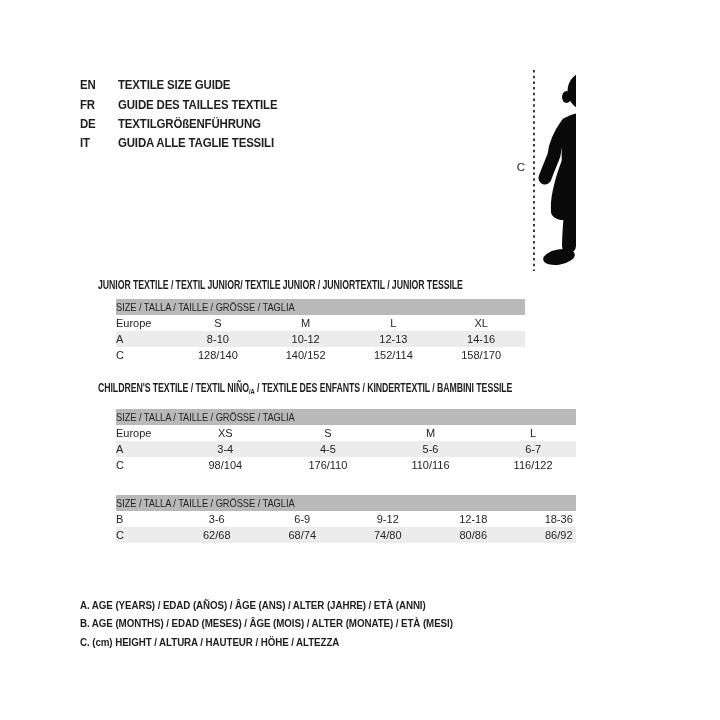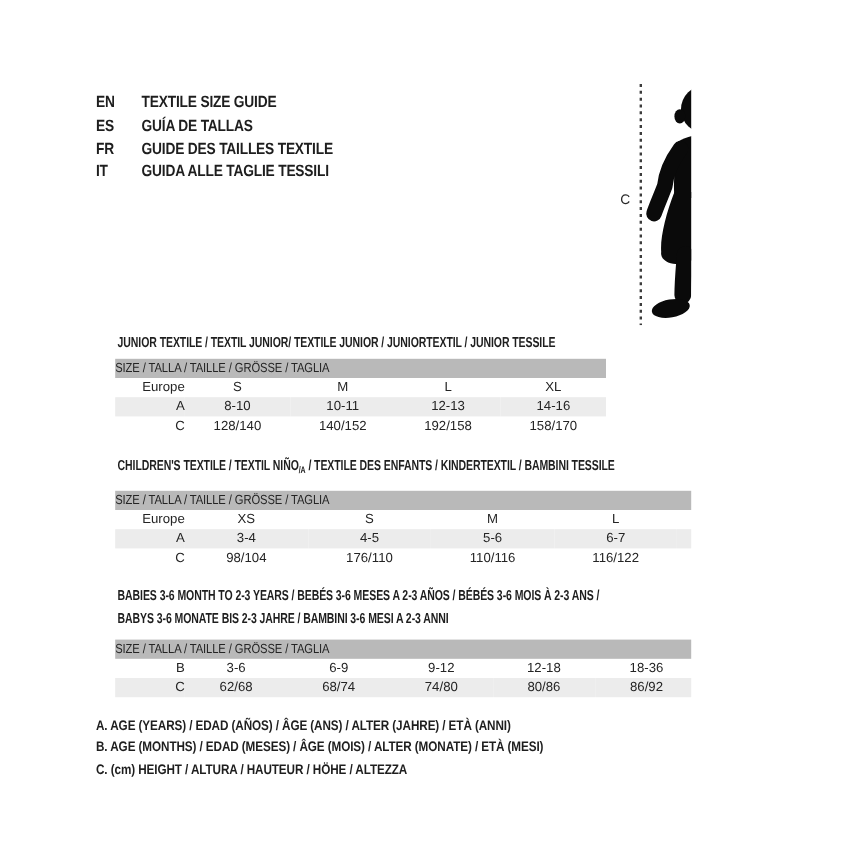--- a/index.html
+++ b/index.html
@@ -34,52 +34,52 @@
   
   .size-section{position:absolute;left:96px;}
   .section-junior{top:278px;}
   .section-children{top:381px;}
   .section-babies{top:487px;}
   .section-title{margin-left:2px;}
   .title-line{font-weight:bold;font-size:12px;line-height:14px;letter-spacing:-0.1px;white-space:nowrap;}
   .section-babies .title-line{line-height:19px;}
   .title-line .sub{font-size:8px;vertical-align:-2px;}
 
-  table.size-table{border-collapse:collapse;table-layout:fixed;}
+  table.size-table{border-collapse:collapse;table-layout:fixed;margin-left:20px;}
   .section-junior table.size-table{width:409px;margin-top:7px;}
   .section-children table.size-table{width:571px;margin-top:10px;}
   .section-babies table.size-table{width:571px;margin-top:8px;}
   table.size-table td{font-size:11px;height:16px;padding:0;vertical-align:middle;color:#242424;}
   td.header-bar{background:var(--bar);height:17px;padding-left:5px;color:#2b2b2b;white-space:nowrap;}
   td.header-bar .bar-text{display:inline-block;font-size:11px;letter-spacing:-0.1px;}
-  td.row-label{text-align:right;padding-left:5px;}
+  td.row-label{text-align:left;padding-left:5px;}
   td.cell{text-align:center;}
   tr.alt td{background:var(--alt);}
 
   
   .footnotes{position:absolute;left:80px;top:596px;}
   .footnote-line{font-weight:bold;font-size:11.5px;line-height:18.3px;letter-spacing:-0.1px;white-space:nowrap;}
 </style>
 </head>
 <body>
 
 <div class="canvas">
 
   <div class="lang-list">
       <div class="lang-row">
         <span class="lang-code cx85">EN</span>
         <span class="lang-label cx85">TEXTILE SIZE GUIDE</span>
       </div>
       <div class="lang-row">
-        <span class="lang-code cx85">ES</span>
-        <span class="lang-label cx85">GUÍA DE TALLAS</span>
-      </div>
-      <div class="lang-row">
         <span class="lang-code cx85">FR</span>
         <span class="lang-label cx85">GUIDE DES TAILLES TEXTILE</span>
+      </div>
+      <div class="lang-row">
+        <span class="lang-code cx85">DE</span>
+        <span class="lang-label cx85">TEXTILGRÖßENFÜHRUNG</span>
       </div>
       <div class="lang-row">
         <span class="lang-code cx85">IT</span>
         <span class="lang-label cx85">GUIDA ALLE TAGLIE TESSILI</span>
       </div>
     </div>
 
   <svg class="figure-svg" viewBox="0 0 120 220" aria-hidden="true">
     <g>
       <ellipse class="fill" cx="53" cy="31" rx="20.5" ry="20"></ellipse>
@@ -120,29 +120,29 @@
           <tr>
             <td class="row-label">Europe</td>
             <td class="cell">S</td>
             <td class="cell">M</td>
             <td class="cell">L</td>
             <td class="cell">XL</td>
           </tr>
           <tr class="alt">
             <td class="row-label">A</td>
             <td class="cell">8-10</td>
-            <td class="cell">10-11</td>
+            <td class="cell">10-12</td>
             <td class="cell">12-13</td>
             <td class="cell">14-16</td>
           </tr>
           <tr>
             <td class="row-label">C</td>
             <td class="cell">128/140</td>
             <td class="cell">140/152</td>
-            <td class="cell">192/158</td>
+            <td class="cell">152/114</td>
             <td class="cell">158/170</td>
           </tr>
         </tbody>
       </table>
   </section>
 
   <section class="size-section section-children">
     <div class="section-title">
         <div class="title-line cx73"><span>CHILDREN'S TEXTILE / TEXTIL NIÑO</span><span class="sub">/A</span><span> / TEXTILE DES ENFANTS / KINDERTEXTIL / BAMBINI TESSILE</span></div>
       </div>
@@ -181,24 +181,20 @@
             <td class="cell">176/110</td>
             <td class="cell">110/116</td>
             <td class="cell">116/122</td>
             <td class="cell">122/128</td>
           </tr>
         </tbody>
       </table>
   </section>
 
   <section class="size-section section-babies">
-    <div class="section-title">
-        <div class="title-line cx73"><span>BABIES 3-6 MONTH TO 2-3 YEARS / BEBÉS 3-6 MESES A 2-3 AÑOS / BÉBÉS 3-6 MOIS À 2-3 ANS /</span></div>
-        <div class="title-line cx73"><span>BABYS 3-6 MONATE BIS 2-3 JAHRE / BAMBINI 3-6 MESI A 2-3 ANNI</span></div>
-      </div>
     <table class="size-table">
         <colgroup>
           <col style="width: 58px;">
           <col>
           <col>
           <col>
           <col>
           <col>
           <col>
         </colgroup>

